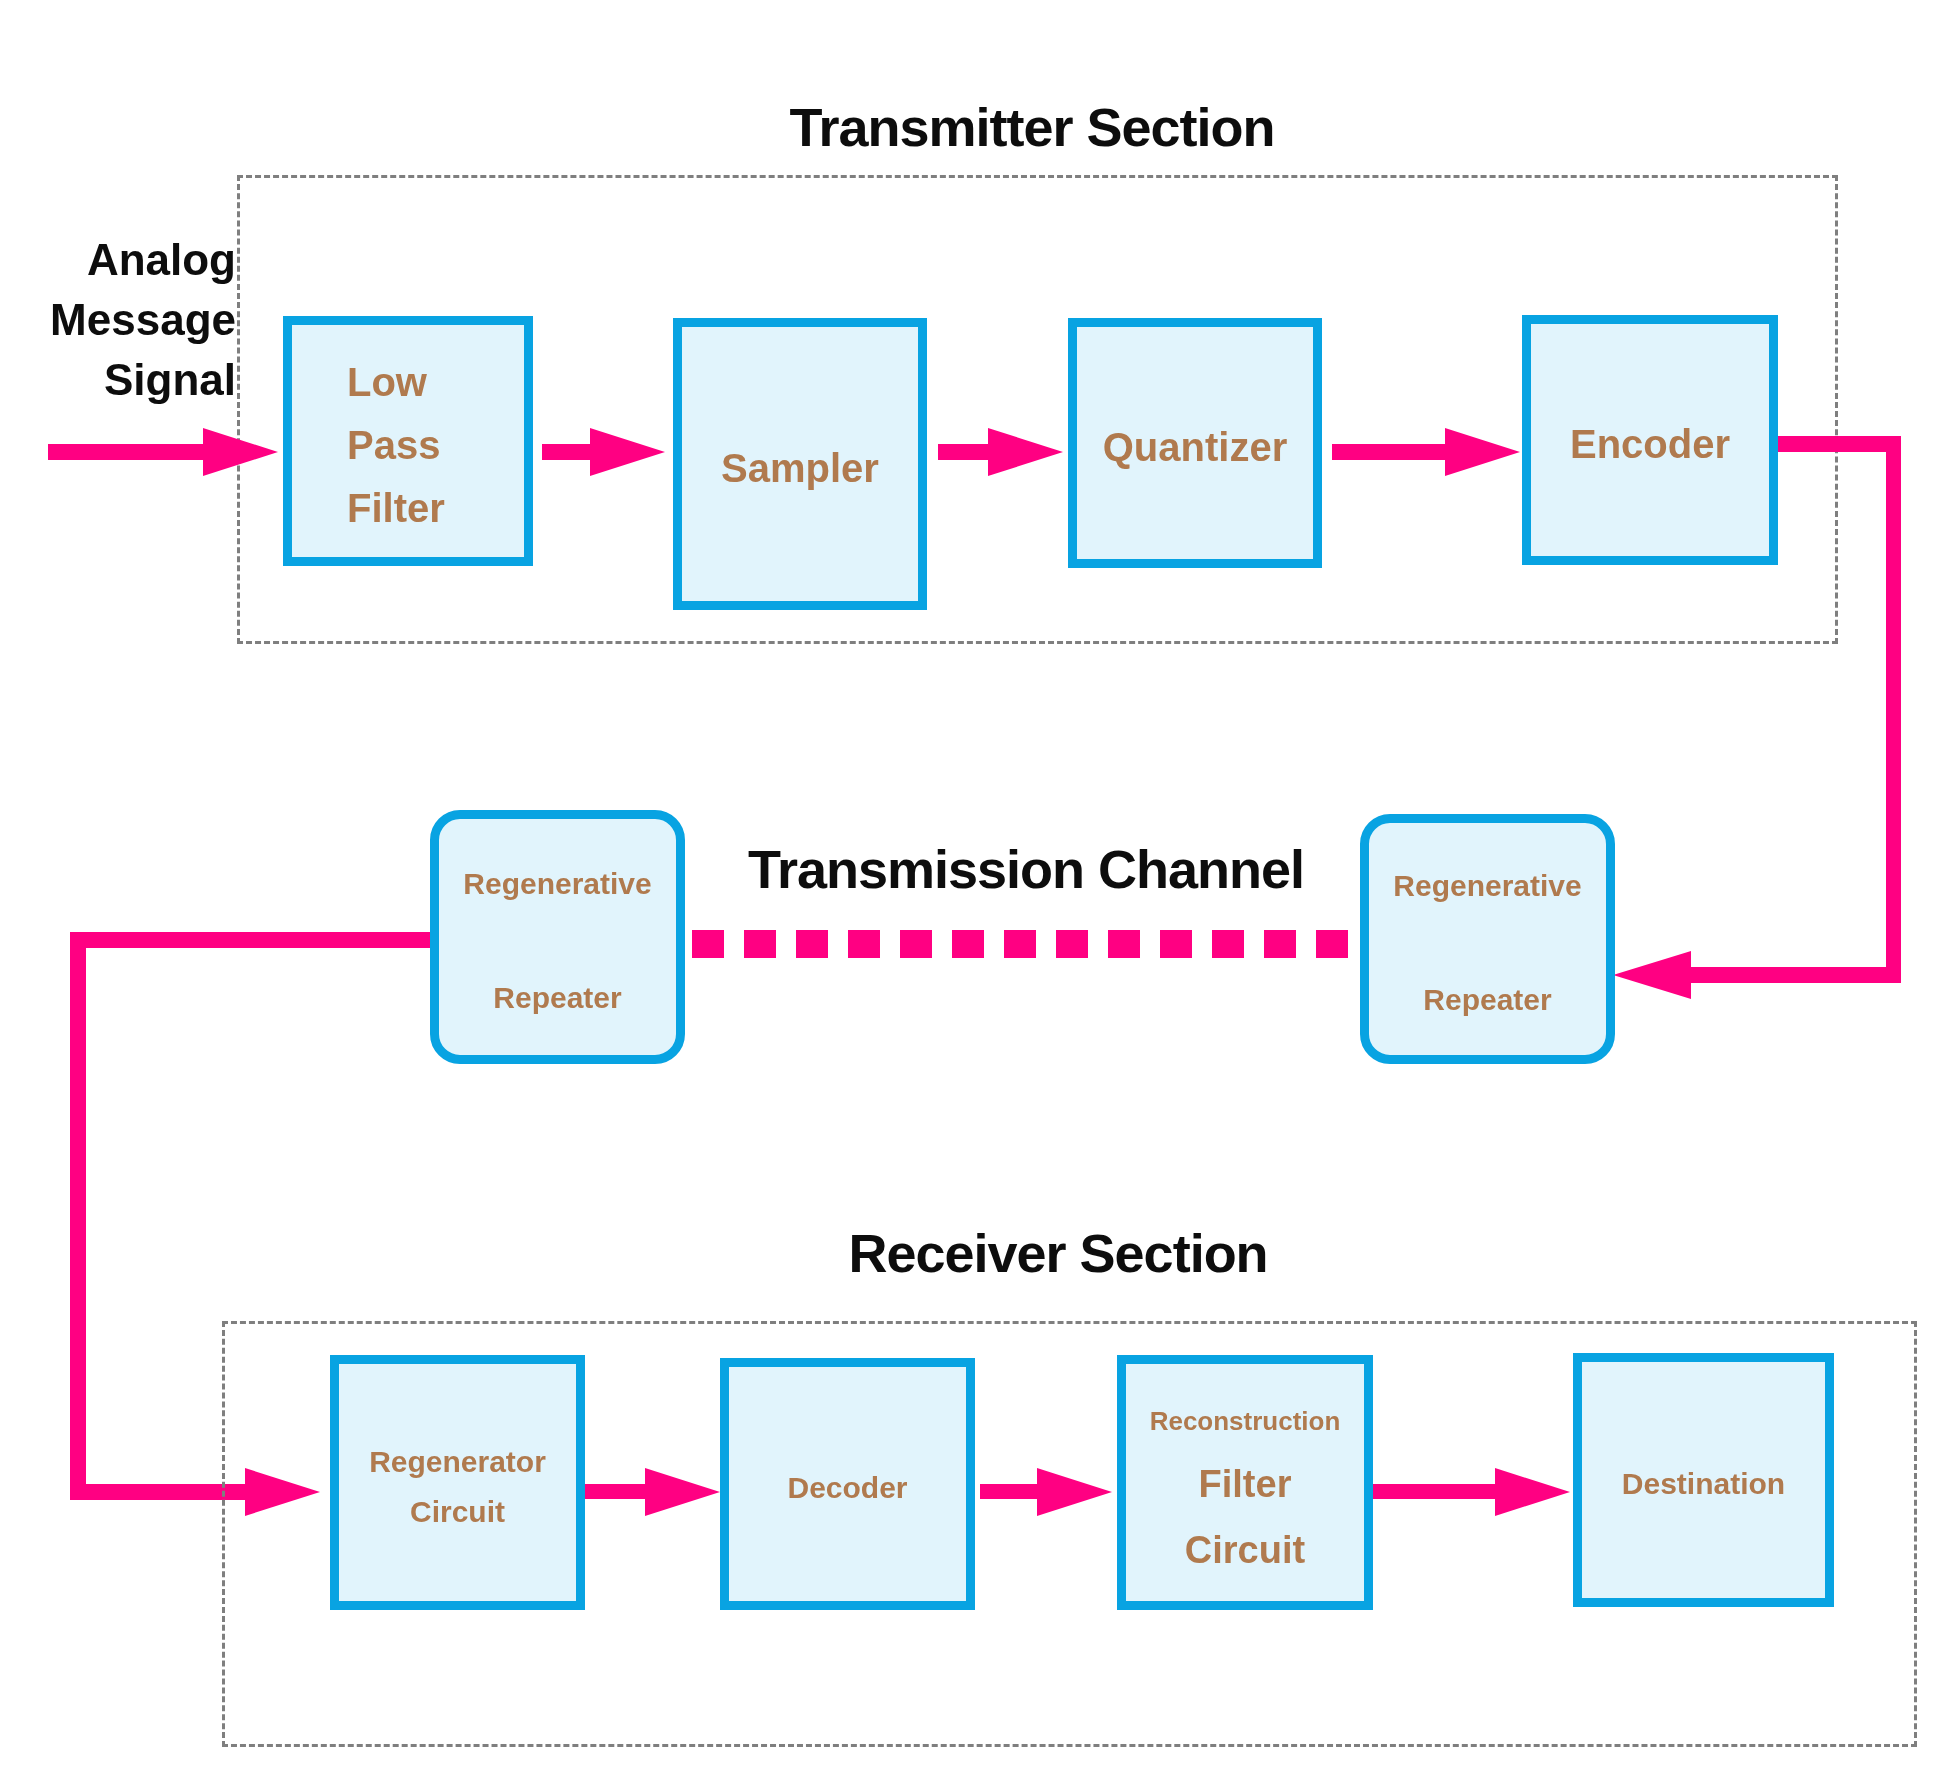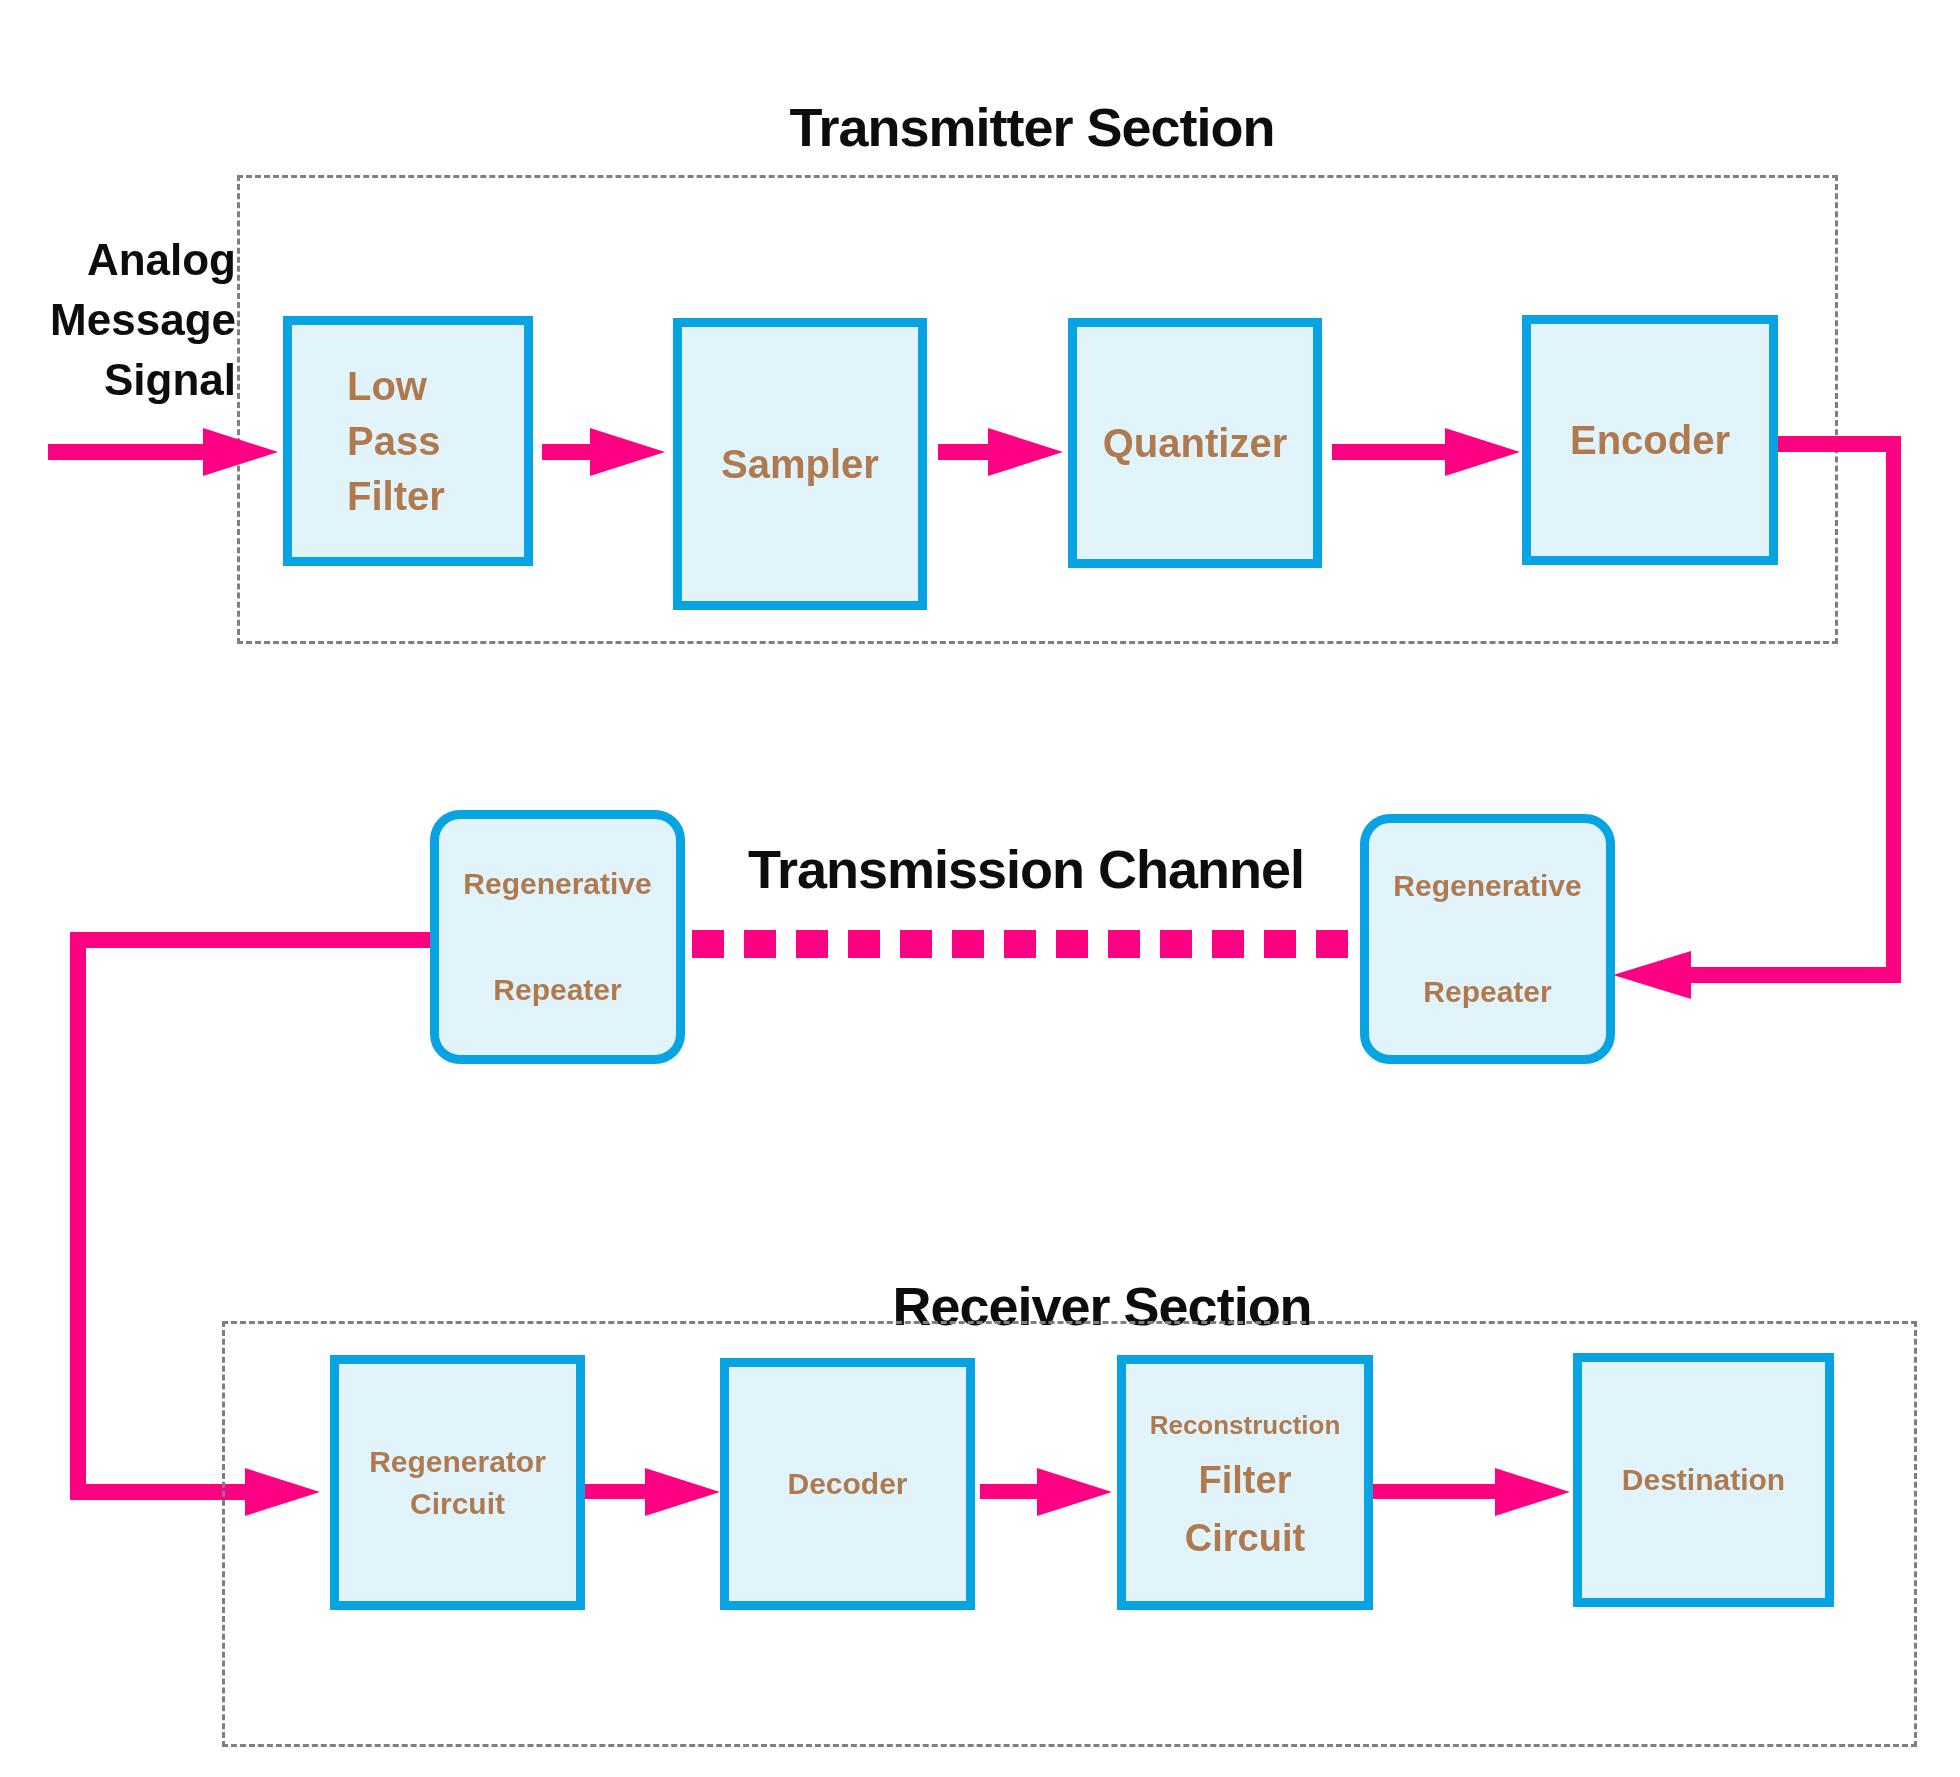--- a/index.html
+++ b/index.html
@@ -30,21 +30,21 @@
     border:9px solid var(--box-border);
     box-sizing:border-box;
     display:flex;
     flex-direction:column;
     align-items:center;
     justify-content:center;
     color:var(--label-brown);
     font-weight:bold;
     text-align:center;
   }
-  .box .ln{display:block;}
+  .box .ln{display:block;margin-top:8px;}
   .fs40{font-size:40px;line-height:55px;}
   .fs30{font-size:30px;line-height:42px;}
   .fs26{font-size:26px;line-height:44px;}
   .fs38{font-size:38px;line-height:56px;}
   .box.left-align{align-items:flex-start;text-align:left;padding-left:55px;}
   .gap64{gap:64px;border-radius:30px;}
   .input-label{
     position:absolute;
     left:18px;top:230px;width:218px;
     text-align:right;
@@ -131,21 +131,21 @@
   <div class="box fs30 gap64" style="left:1360px;top:814px;width:255px;height:250px;">
     <span class="ln">Regenerative</span>
     <span class="ln">Repeater</span>
   </div>
 
   <div class="shaft" style="left:78px;top:932px;width:352px;height:16px;"></div>
   <div class="shaft" style="left:70px;top:932px;width:16px;height:568px;"></div>
   <div class="shaft" style="left:70px;top:1484px;width:177px;height:16px;"></div>
   <div class="head right" style="left:245px;top:1468px;"></div>
 
-  <div class="section-title" style="left:1058px;top:1275px;margin-left:44px;">Receiver Section</div>
+  <div class="section-title" style="left:1058px;top:1222px;">Receiver Section</div>
 
   <div class="section-frame" style="left:222px;top:1321px;width:1695px;height:426px;"></div>
 
   <div class="box fs30" style="left:330px;top:1355px;width:255px;height:255px;gap:10px;">
     <span class="ln" style="line-height:32px;">Regenerator</span>
     <span class="ln" style="line-height:32px;">Circuit</span>
   </div>
 
   <div class="shaft" style="left:585px;top:1484px;width:63px;height:15px;"></div>
   <div class="head right" style="left:645px;top:1468px;"></div>

